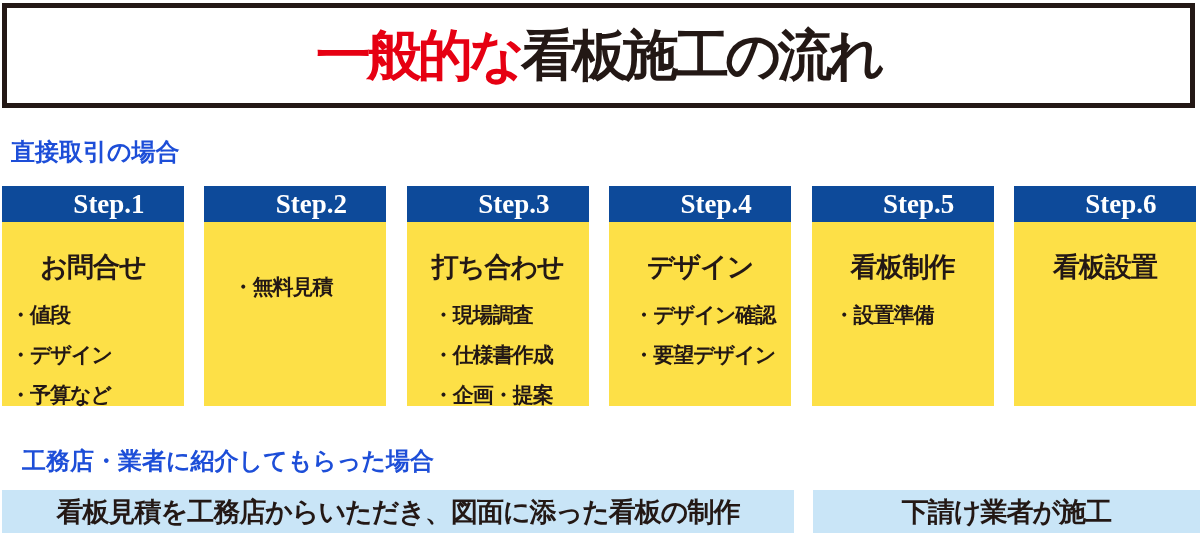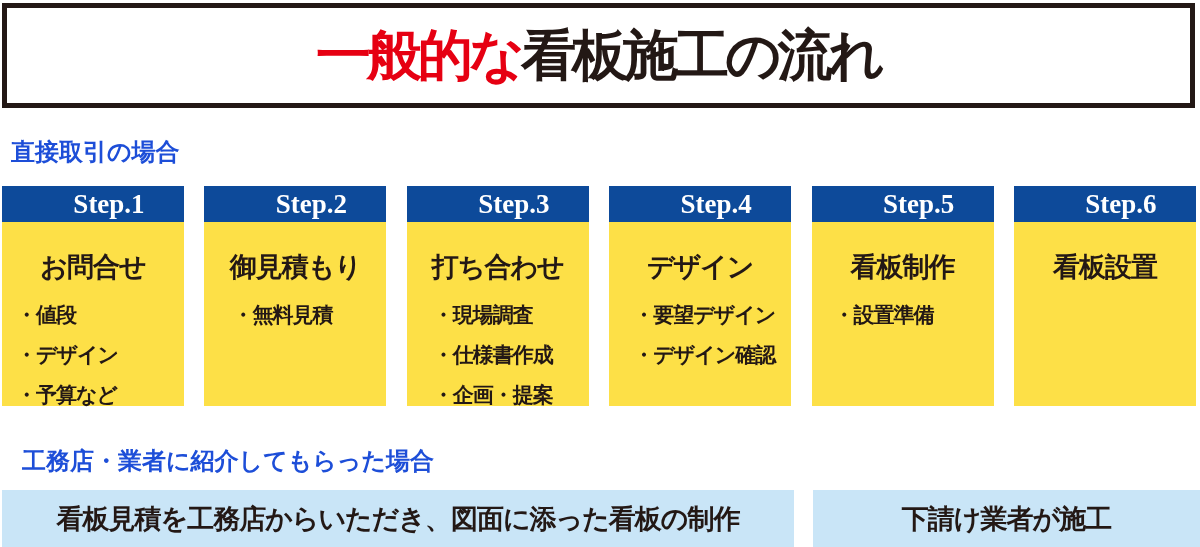--- a/index.html
+++ b/index.html
@@ -79,30 +79,30 @@
   .step-items { margin-top: 14px; }
   .step-item {
     font-size: 21px;
     font-weight: bold;
     color: #231815;
     line-height: 40px;
     letter-spacing: -1px;
     white-space: nowrap;
   }
   
-  .step-col:nth-child(1) .step-items { padding-left: 14px; }
+  .step-col:nth-child(1) .step-items { padding-left: 8px; }
   .step-col:nth-child(2) .step-items { padding-left: 28px; }
   .step-col:nth-child(3) .step-items { padding-left: 26px; }
   .step-col:nth-child(4) .step-items { padding-left: 24px; }
   .step-col:nth-child(5) .step-items { padding-left: 22px; }
   .step-col:nth-child(6) .step-items { padding-left: 35px; }
 
   
   .referral-bar {
-    position: absolute; top: 490px; height: 57px;
+    position: absolute; top: 490px; height: 43px;
     background: #c9e5f7;
     display: flex; align-items: center; justify-content: center;
     font-size: 27px;
     font-weight: bold;
     color: #231815;
     letter-spacing: -1px;
     white-space: nowrap;
   }
   .bar-left  { left: 2px;   width: 792px; }
   .bar-right { left: 813px; width: 387px; }
@@ -128,21 +128,20 @@
           <div class="step-item">・値段</div>
           <div class="step-item">・デザイン</div>
           <div class="step-item">・予算など</div>
         </div>
       </div>
     </div>
 
     <div class="step-col">
       <div class="step-header">Step.2</div>
       <div class="step-body">
-        <div class="step-title">御見積もり</div>
         <div class="step-items">
           <div class="step-item">・無料見積</div>
         </div>
       </div>
     </div>
 
     <div class="step-col">
       <div class="step-header">Step.3</div>
       <div class="step-body">
         <div class="step-title">打ち合わせ</div>
@@ -152,22 +151,22 @@
           <div class="step-item">・企画・提案</div>
         </div>
       </div>
     </div>
 
     <div class="step-col">
       <div class="step-header">Step.4</div>
       <div class="step-body">
         <div class="step-title">デザイン</div>
         <div class="step-items">
+          <div class="step-item">・デザイン確認</div>
           <div class="step-item">・要望デザイン</div>
-          <div class="step-item">・デザイン確認</div>
         </div>
       </div>
     </div>
 
     <div class="step-col">
       <div class="step-header">Step.5</div>
       <div class="step-body">
         <div class="step-title">看板制作</div>
         <div class="step-items">
           <div class="step-item">・設置準備</div>

